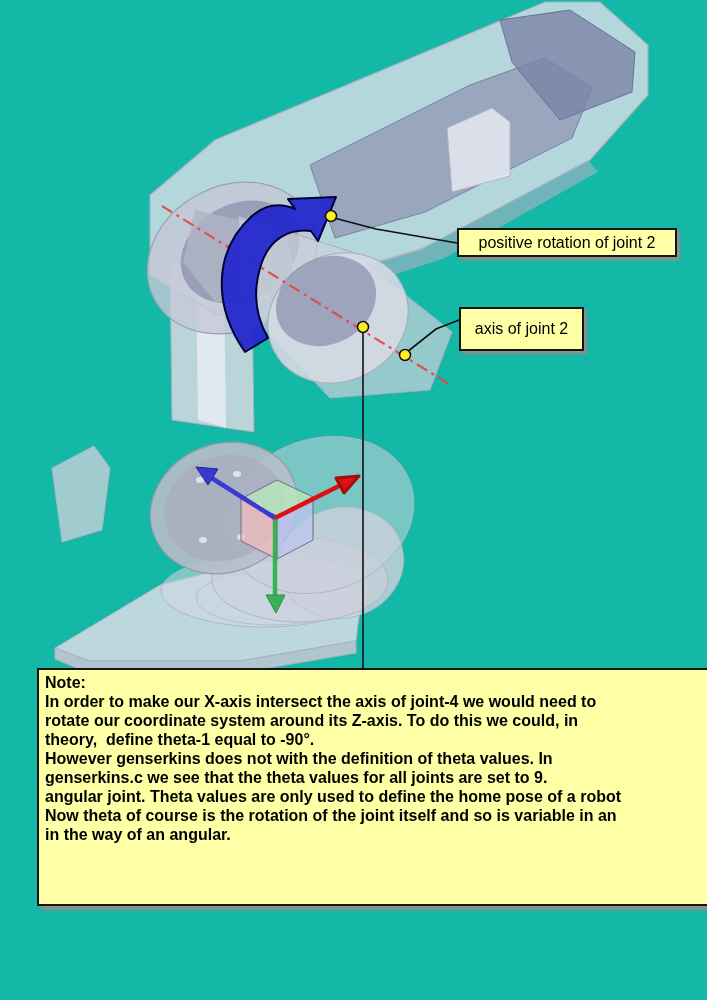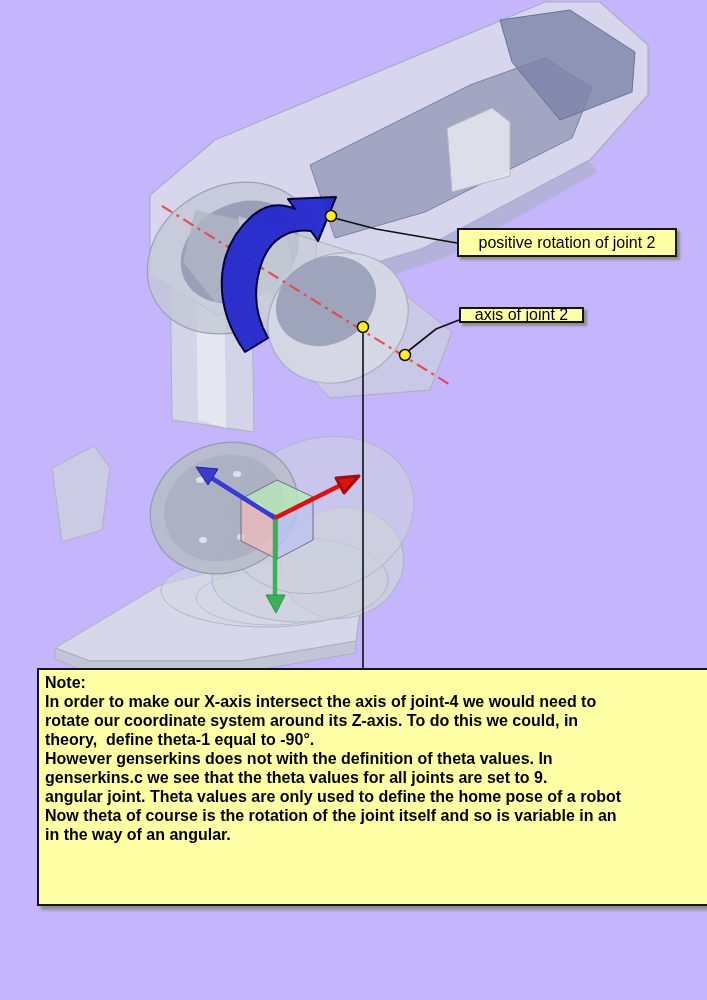--- a/index.html
+++ b/index.html
@@ -1,28 +1,28 @@
 <!DOCTYPE html>
 <html><head>
 <meta charset="utf-8">
 <style>
   html,body { margin:0; padding:0; background:#ffffff; }
   .canvas {
-    position:relative; width:707px; height:1000px; background:#c4b5fd;
+    position:relative; width:707px; height:1000px; background:#14b8a6;
     overflow:hidden; font-family:"Liberation Sans", sans-serif; color:#000;
   }
   .scene { position:absolute; left:0; top:0; }
   .callout {
     position:absolute; background:#ffffa6; border:2px solid #141414;
     box-shadow:3px 3px 2px #8f8f8f; box-sizing:border-box;
     display:flex; align-items:center; justify-content:center;
     font-size:16px; white-space:nowrap;
   }
   .callout-rotation { left:457px; top:228px; width:220px; height:29px; }
-  .callout-axis     { left:459px; top:307px; width:125px; height:16px; }
+  .callout-axis     { left:459px; top:307px; width:125px; height:44px; }
   .note {
     position:absolute; left:37px; top:668px; width:683px; height:238px;
     background:#ffffa6; border:2px solid #141414; box-sizing:border-box;
     box-shadow:4px 4px 3px #8f8f8f; padding:3px 6px;
     font-size:16px; line-height:19px;font-weight:bold;
   }
   .note-line { white-space:pre; }
 </style>
 </head>
 <body>

